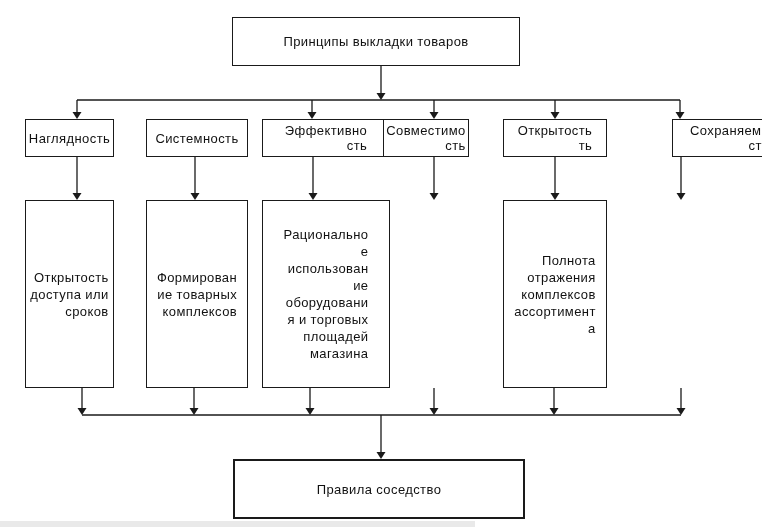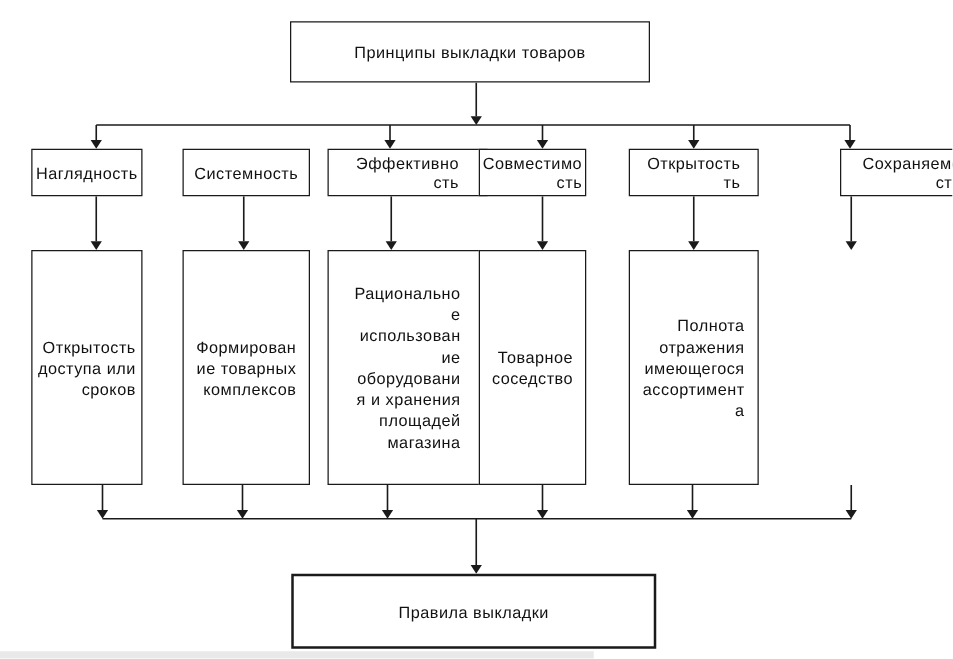--- a/index.html
+++ b/index.html
@@ -153,28 +153,26 @@
 доступа или
 сроков</div>
   <div class="box detail-box col1">Формирован
 ие товарных
 комплексов</div>
   <div class="box detail-box col2">Рационально
 е
 использован
 ие
 оборудовани
-я и хранения
+я и торговых
 площадей
 магазина</div>
-  <div class="box detail-box col3">Товарное
-соседство</div>
   <div class="box detail-box col4">Полнота
 отражения
-имеющегося
+комплексов
 ассортимент
 а</div>
 
-  <div class="box result-box">Правила выкладки</div>
+  <div class="box result-box">Правила соседство</div>
 
   <div class="scan-strip"></div>
 
 </div>
 
 </body></html>

